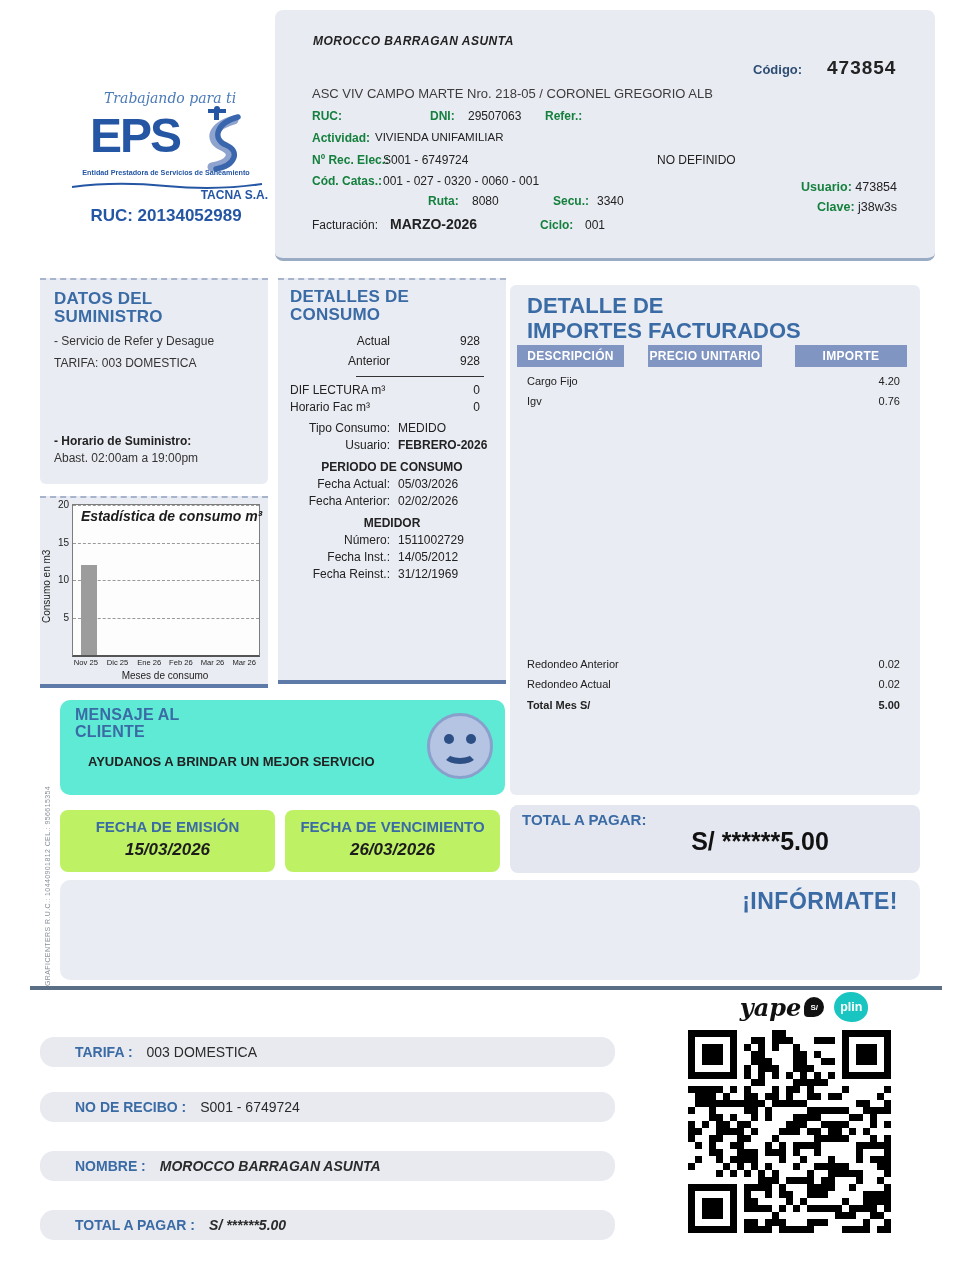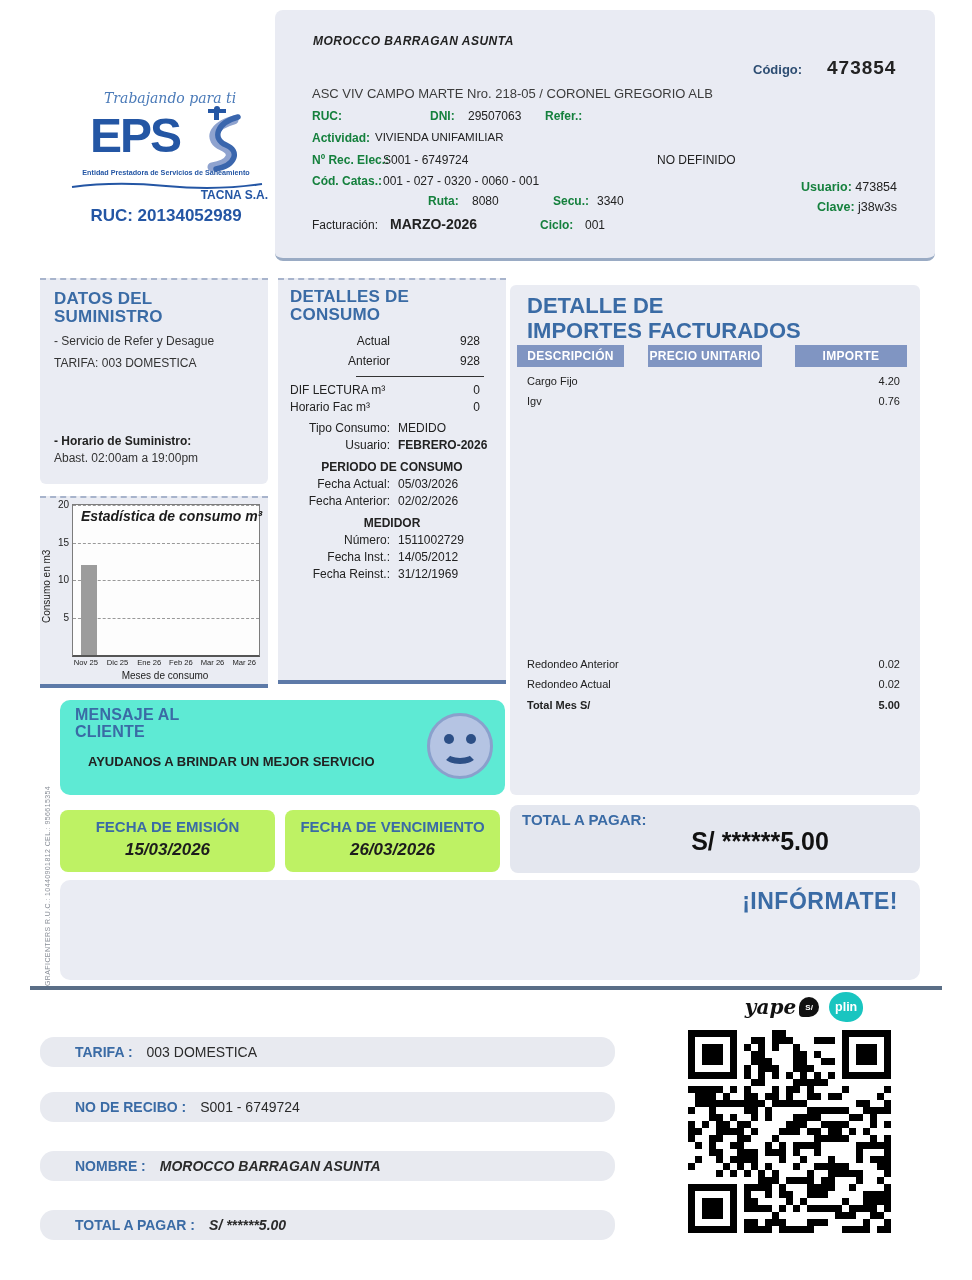--- a/index.html
+++ b/index.html
@@ -88,21 +88,21 @@
   .informate .t{position:absolute;right:22px;top:8px;font-size:23px;font-weight:bold;color:#3a6ba5;letter-spacing:.5px;}
 
   .sidetext{left:44px;top:768px;height:218px;writing-mode:vertical-rl;transform:rotate(180deg);
             font-size:7px;color:#8a8f98;letter-spacing:.4px;}
 
   .sep{left:30px;top:986px;width:912px;height:4px;background:#5a6e86;}
 
   
   .pay{left:688px;top:990px;width:232px;height:34px;display:flex;align-items:center;justify-content:center;gap:10px;}
   .yape{display:flex;align-items:center;gap:3px;}
-  .yapetxt{font-family:"DejaVu Serif",serif;font-style:italic;font-weight:bold;font-size:20px;color:#111;}
+  .yapetxt{font-family:"DejaVu Serif",serif;font-style:italic;font-weight:bold;font-size:24px;color:#111;}
   .yapedot{width:20px;height:20px;border-radius:50% 50% 50% 4px;background:#111;color:#fff;
            font-size:8px;font-weight:bold;display:flex;align-items:center;justify-content:center;}
   .plin{width:34px;height:30px;border-radius:50% 50% 46% 50%;background:#19c5c0;color:#fff;
         font-size:12.5px;font-weight:bold;display:flex;align-items:center;justify-content:center;}
 
   .qr{left:688px;top:1030px;width:203px;height:203px;}
 
   
   .pill{left:40px;width:575px;height:30px;background:#e8eaf0;border-radius:14px;
         display:flex;align-items:center;padding-left:35px;box-sizing:border-box;gap:14px;}

